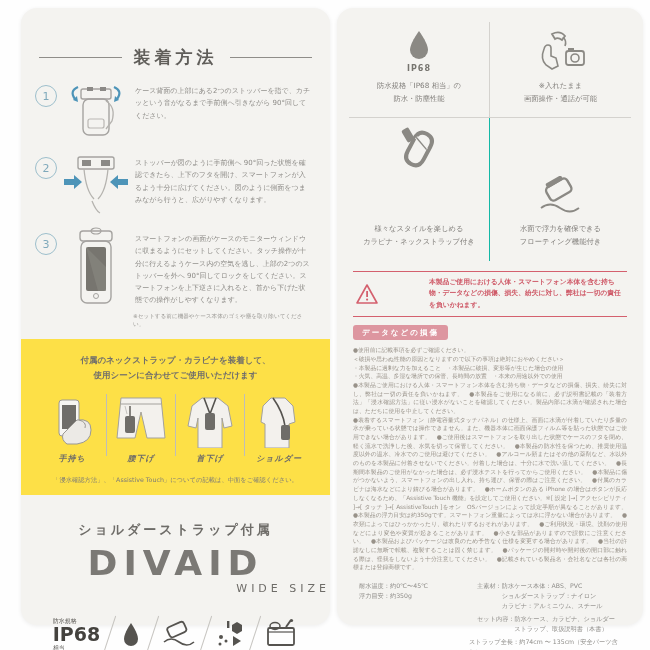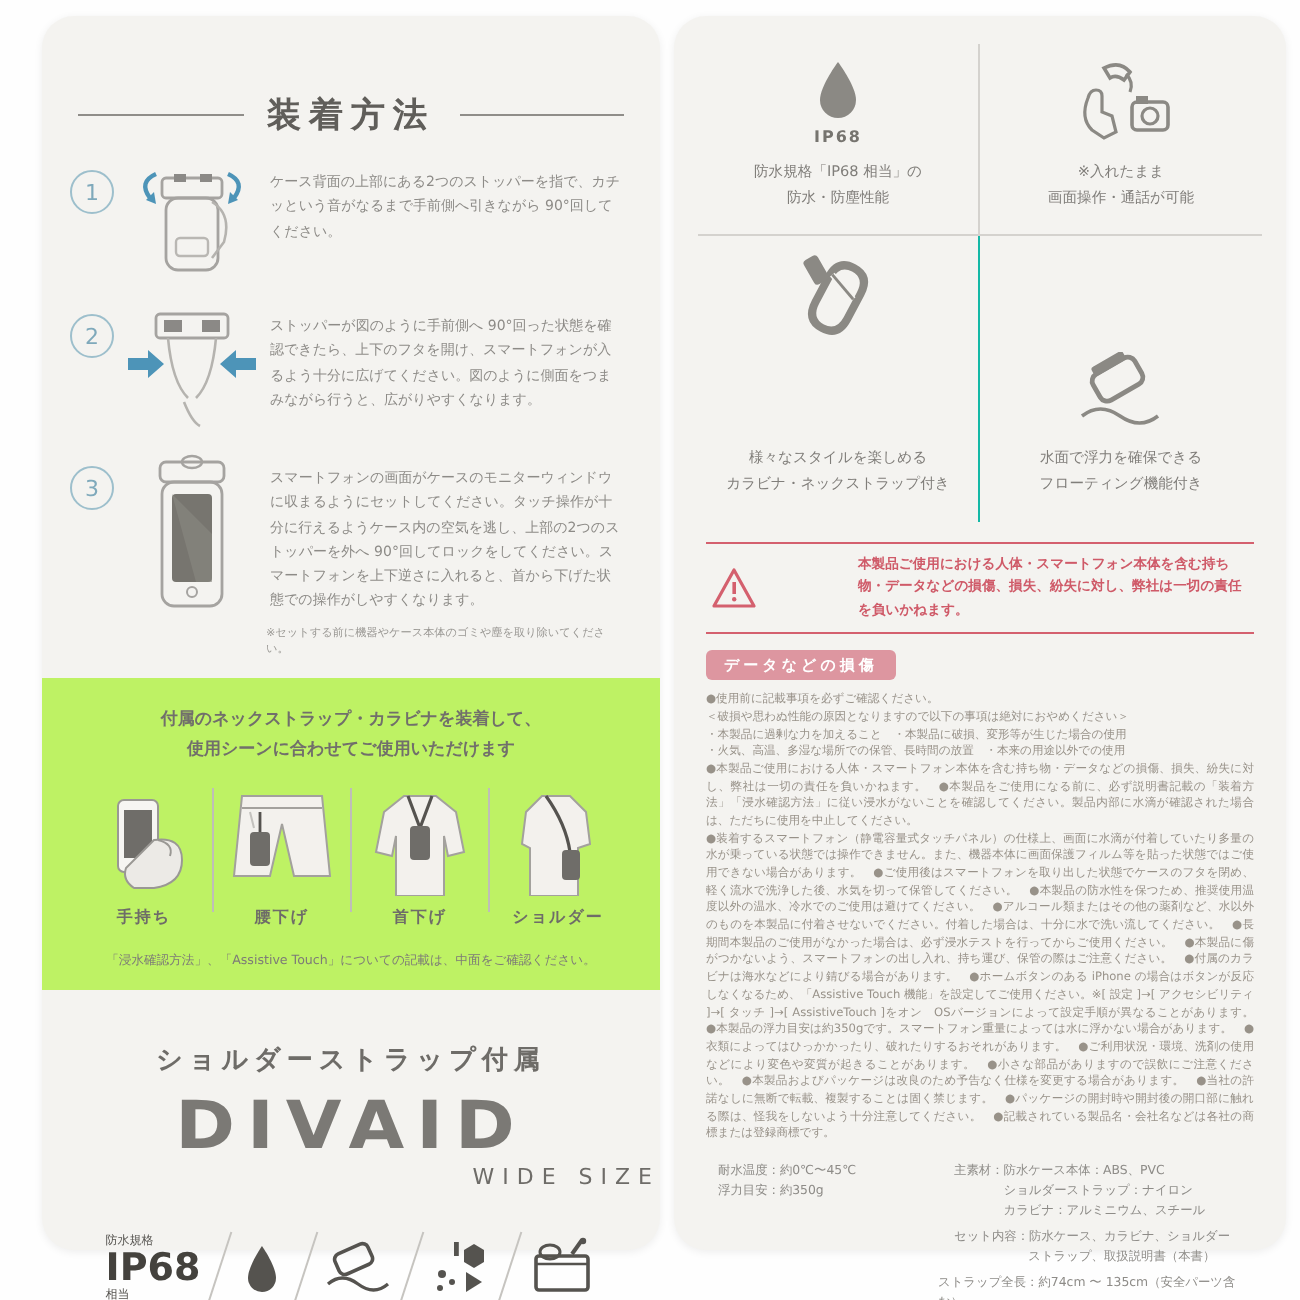--- a/index.html
+++ b/index.html
@@ -24,26 +24,26 @@
   .step{display:flex;margin:10px 14px 0 14px;align-items:flex-start;}
   .step-num{
     width:20px;height:20px;border:1.5px solid #9dbfcc;border-radius:50%;
     color:#7fa9bb;font-size:11px;display:flex;align-items:center;justify-content:center;
     flex:0 0 auto;margin-top:6px;
   }
   .step-illo{width:78px;flex:0 0 auto;display:flex;justify-content:center;}
   .step-text{flex:1;font-size:7px;line-height:1.75;color:#8d8b87;margin-top:6px;padding-right:4px;}
   .step-note{font-size:5.6px;color:#9a9894;margin:4px 18px 10px 112px;}
 
-  .band{background:#bef264;padding:14px 0 10px 0;margin-top:8px;}
+  .band{background:#fde047;padding:14px 0 10px 0;margin-top:8px;}
   .band-title{white-space:pre-line;text-align:center;font-size:8.5px;font-weight:bold;color:#716f6b;line-height:1.8;}
   .band-icons{display:flex;align-items:flex-end;justify-content:center;margin-top:10px;}
   .band-cell{width:62px;display:flex;flex-direction:column;align-items:center;}
   .band-sep{width:1px;height:62px;background:#bfbdb9;margin:0 3px 8px 3px;}
-  .band-label{font-size:8px;font-weight:bold;color:#6e6c68;margin-top:5px;letter-spacing:1px;}
+  .band-label{font-size:8px;font-weight:bold;color:#6e6c68;margin-top:5px;letter-spacing:1px;font-style:italic;}
   .band-note{font-size:6.3px;color:#7d7b77;text-align:center;margin-top:12px;}
 
   .strap-note{text-align:center;font-size:13px;font-weight:bold;letter-spacing:3px;color:#6e6c68;margin-top:26px;}
   .brand{
     text-align:center;font-size:36px;font-weight:bold;color:#7b7975;
     letter-spacing:6px;margin-top:4px;transform:scaleY(0.92);
   }
   .size{text-align:right;font-size:11px;font-weight:normal;letter-spacing:4px;color:#6e6c68;margin-top:-2px;}
 
   .features-row{display:flex;align-items:center;justify-content:center;margin-top:14px;}

